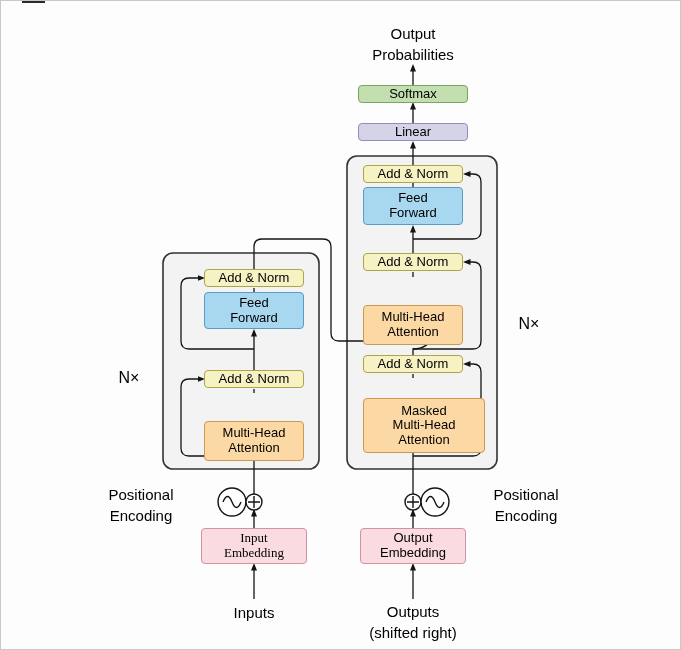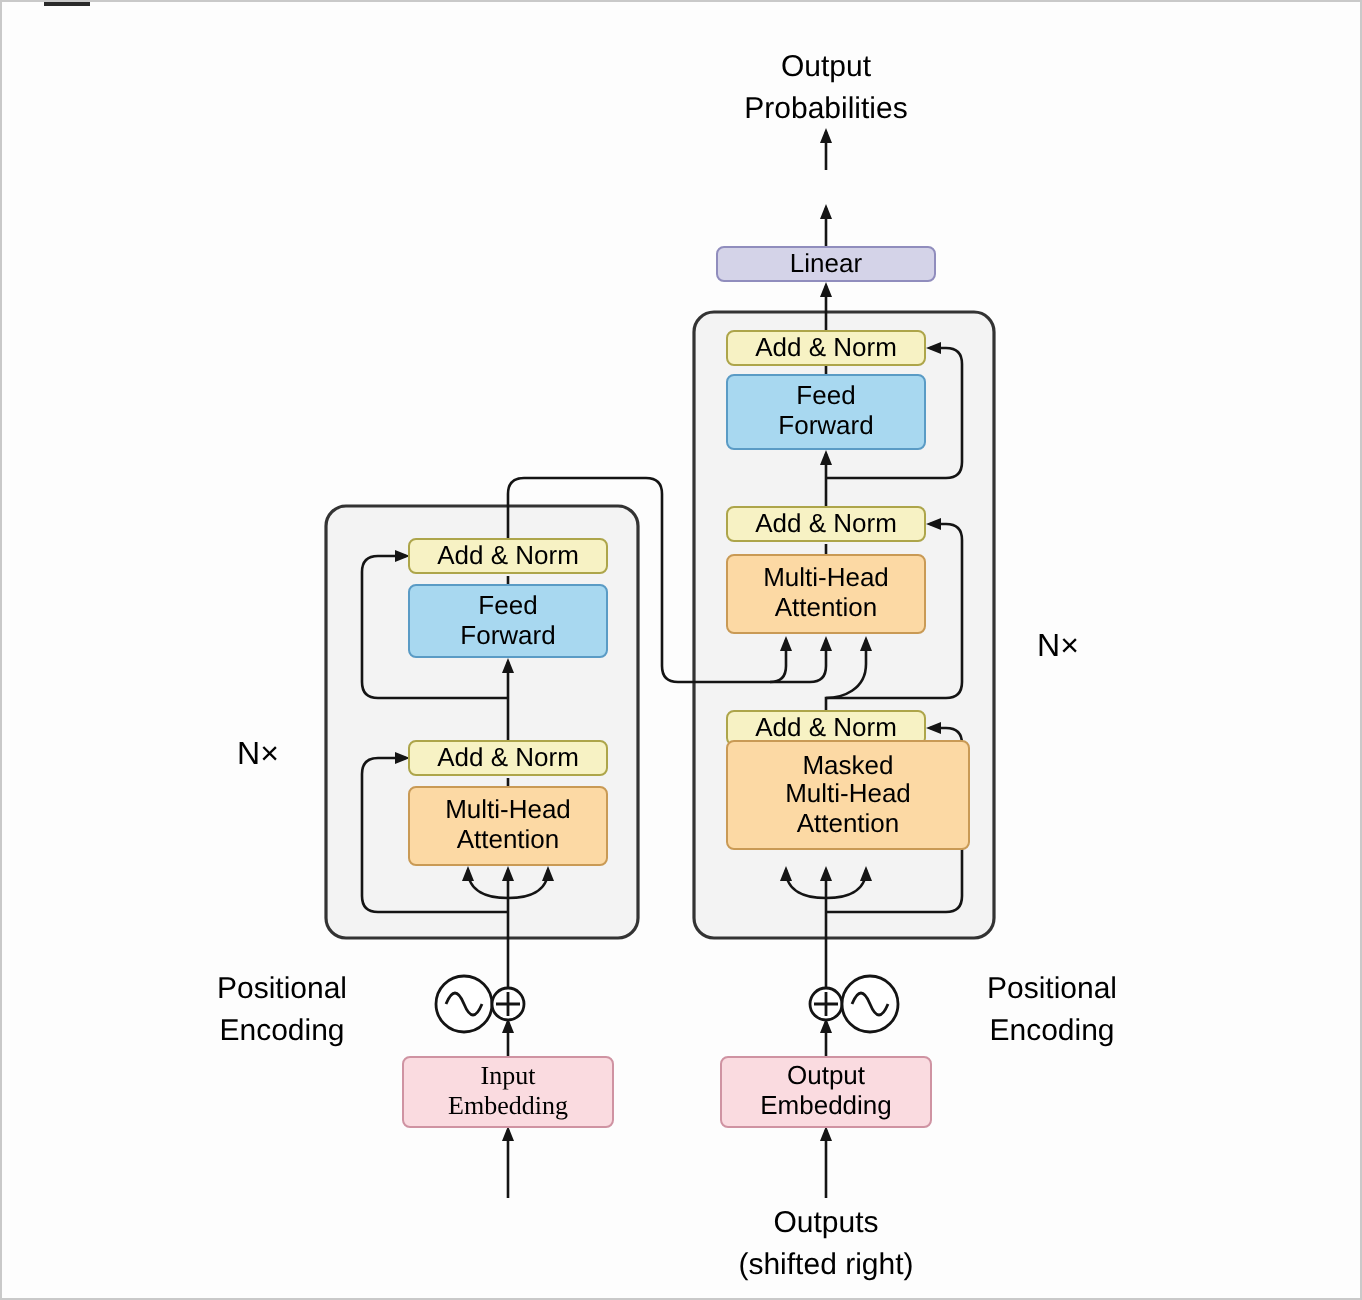--- a/index.html
+++ b/index.html
@@ -13,21 +13,21 @@
   svg .blockrect{fill:var(--block-fill);stroke:var(--block-border);stroke-width:1.6;}
   svg .sym{fill:#ffffff;stroke:var(--line);stroke-width:1.4;}
   svg .glyph{stroke:var(--line);stroke-width:1.4;fill:none;}
   .box{
     position:absolute;display:flex;align-items:center;justify-content:center;
     text-align:center;border:1px solid;border-radius:4px;box-sizing:border-box;
     font-size:13px;line-height:1.12;white-space:pre-line;
   }
   .yellow{background:var(--add-norm-fill);border-color:var(--add-norm-border);text-align:right;}
   .blue{background:var(--feed-forward-fill);border-color:var(--feed-forward-border);text-align:center;}
-  .orange{background:var(--attention-fill);border-color:var(--attention-border);}
+  .orange{background:var(--attention-fill);border-color:var(--attention-border);margin-top:28px;}
   .pink{background:var(--embedding-fill);border-color:var(--embedding-border);}
   .green{background:var(--softmax-fill);border-color:var(--softmax-border);}
   .purple{background:var(--linear-fill);border-color:var(--linear-border);}
   .lbl{
     position:absolute;font-size:15px;line-height:21px;text-align:center;
     white-space:pre-line;
   }
   .ntimes{font-size:16px;}
   .artifact{position:absolute;}
 </style>
@@ -95,20 +95,21 @@
     </g>
     <g>
       <circle class="sym" cx="434" cy="501" r="14"></circle>
       <path class="glyph" d="M425,501 Q429.5,490 434,501 Q438.5,512 443,501"></path>
     </g>
   </svg>
 
   <div class="lbl" style="left:332px;top:22px;width:160px;">Output
 Probabilities</div>
 
+  <div class="box green" style="left:357px;top:84px;width:110px;height:18px;">Softmax</div>
   <div class="box purple" style="left:357px;top:122px;width:110px;height:18px;">Linear</div>
   <div class="box yellow" style="left:362px;top:164px;width:100px;height:18px;">Add &amp; Norm</div>
   <div class="box blue" style="left:362px;top:186px;width:100px;height:38px;">Feed
 Forward</div>
   <div class="box yellow" style="left:362px;top:252px;width:100px;height:18px;">Add &amp; Norm</div>
   <div class="box orange" style="left:362px;top:276px;width:100px;height:40px;">Multi-Head
 Attention</div>
   <div class="box yellow" style="left:362px;top:354px;width:100px;height:18px;">Add &amp; Norm</div>
   <div class="box orange" style="left:362px;top:369px;width:122px;height:55px;">Masked
 Multi-Head
@@ -126,18 +127,19 @@
 Embedding</div>
 
   <div class="lbl ntimes" style="left:106px;top:366px;width:44px;">N×</div>
   <div class="lbl ntimes" style="left:506px;top:312px;width:44px;">N×</div>
 
   <div class="lbl" style="left:85px;top:483px;width:110px;">Positional
 Encoding</div>
   <div class="lbl" style="left:470px;top:483px;width:110px;">Positional
 Encoding</div>
 
+  <div class="lbl" style="left:203px;top:601px;width:100px;">Inputs</div>
   <div class="lbl" style="left:342px;top:600px;width:140px;">Outputs
 (shifted right)</div>
 
   <div class="artifact" style="left:21px;top:0;width:23px;height:2px;background:#2a2a2a;"></div>
 
 </div>
 
 </body></html>

